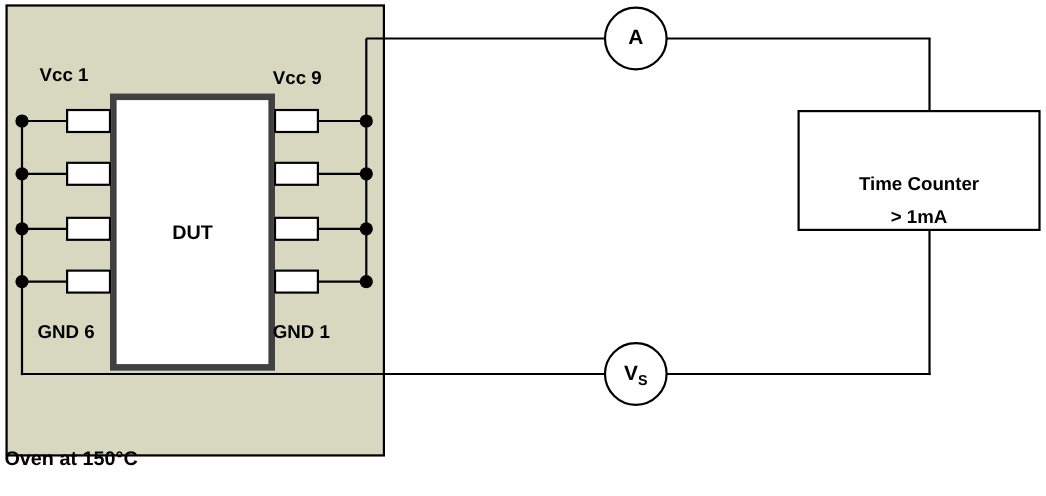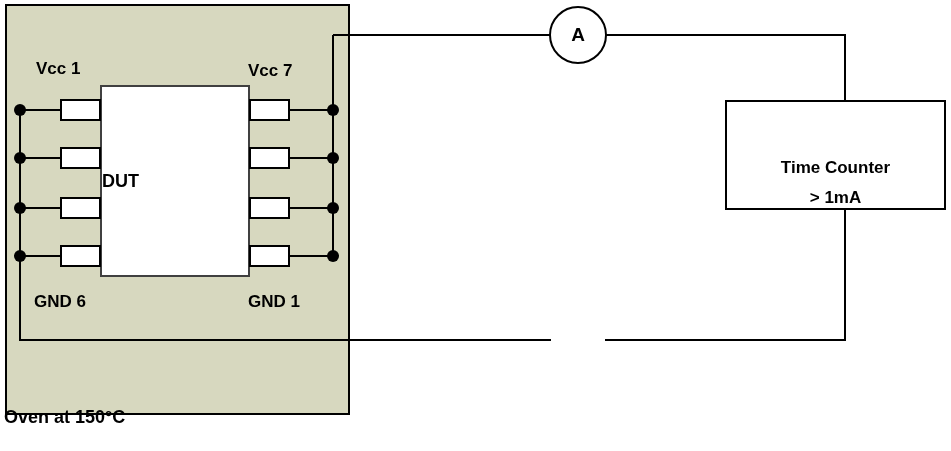--- a/index.html
+++ b/index.html
@@ -31,27 +31,27 @@
     position: absolute;
     left: 0;
     top: 0;
     z-index: 2;
   }
   .dut {
     position: absolute;
     left: 100px;
     top: 85px;
     width: 150px;
-    height: 192px;
-    background: #ffffff;
-    border: 2px solid #404040;
+    height: 252px;
+    background: #ffffff;
+    border: 6px solid #404040;
     box-sizing: border-box;
     display: flex;
     align-items: center;
-    justify-content: flex-start;
+    justify-content: center;
     font-weight: bold;
     font-size: 18px;
     z-index: 3;
   }
   .pin {
     position: absolute;
     width: 41px;
     height: 22px;
     background: #ffffff;
     border: 2px solid #000;
@@ -175,29 +175,32 @@
   <div class="pin l row1"></div>
   <div class="pin l row2"></div>
   <div class="pin l row3"></div>
   <div class="pin l row4"></div>
   <div class="pin r row1"></div>
   <div class="pin r row2"></div>
   <div class="pin r row3"></div>
   <div class="pin r row4"></div>
 
   <div class="lbl vcc1">Vcc 1</div>
-  <div class="lbl vcc2">Vcc 7</div>
+  <div class="lbl vcc2">Vcc 9</div>
   <div class="lbl gnd1">GND 6</div>
   <div class="lbl gnd2">GND 1</div>
 
   <div class="lbl oven-label">Oven at 150°C</div>
 
   <div class="meter ammeter">
     <span>A</span>
   </div>
 
+  <div class="meter vsource">
+    <span><span>V</span><sub>S</sub></span>
+  </div>
 
   <div class="time-counter">
     <span>Time Counter</span>
     <span>&gt; 1mA</span>
   </div>
 
 </div>
 
 </body></html>

